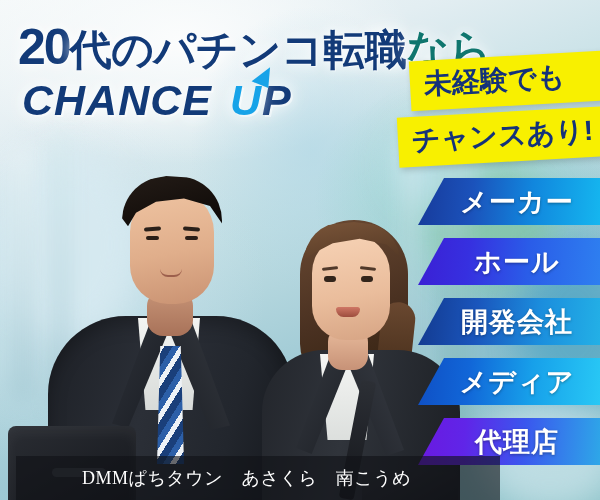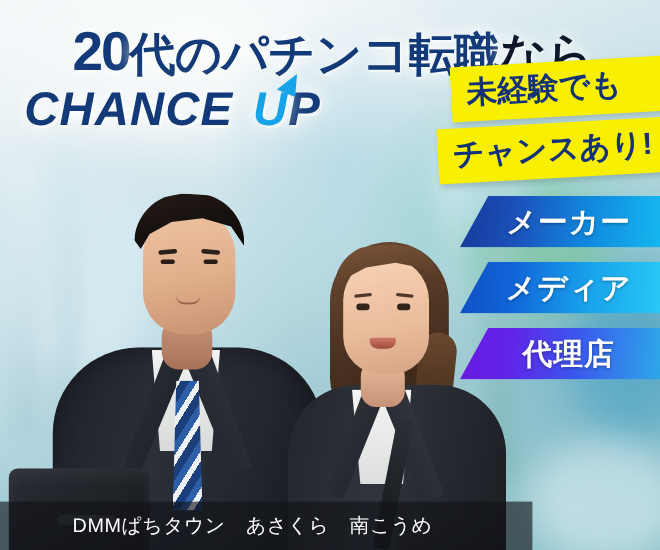--- a/index.html
+++ b/index.html
@@ -214,23 +214,22 @@
     letter-spacing: -0.5px;
     white-space: nowrap;
     text-shadow:
       0 0 12px rgba(255,255,255,0.95),
       0 0 22px rgba(255,255,255,0.85),
       1px 1px 0 rgba(255,255,255,0.6);
   }
   .headline .num {
     font-size: 50px;
     letter-spacing: -2px;
-    margin-left: 48px;
-  }
-  .headline .tail { color: #0f172a; }
+  }
+  .headline .tail { color: #0f766e; }
 
   
   .logo {
     position: absolute;
     left: 22px;
     top: 76px;
     font-size: 43px;
     font-weight: 700;
     font-style: italic;
     color: #123a78;
@@ -305,27 +304,28 @@
   }
   .m1 { background: linear-gradient(95deg, #173a9a 0%, #1b52bb 30%, #1186dd 62%, #15b6ef 100%); justify-content: center; }
   .m2 { background: linear-gradient(95deg, #3b1fd4 0%, #3630e0 28%, #2a5ce8 60%, #2e7ff0 100%); }
   .m3 { background: linear-gradient(95deg, #133a8f 0%, #1a55bc 32%, #1b8ddd 66%, #23b0e6 100%); }
   .m4 { background: linear-gradient(95deg, #6a19e0 0%, #6025e8 26%, #3a57ee 58%, #2ea7e8 100%); }
   .m5 { background: linear-gradient(95deg, #0f4fc4 0%, #1166d8 28%, #17a0ea 62%, #28c8f5 100%); }
 
   
   .credit {
     position: absolute;
-    left: 0;
+    left: 16px;
     bottom: 0;
     width: 484px;
     height: 44px;
     background: rgba(16,18,22,0.62);
     display: flex;
     align-items: center;
+    font-family: Liberation Serif, serif;
   }
   .credit-text {
     color: #ffffff;
     font-size: 18px;
     letter-spacing: 0.5px;
     padding-left: 66px;
     white-space: nowrap;
   }
 </style>
 </head>
@@ -397,20 +397,26 @@
 
   <div class="callout">
     <div class="callout-bar one">未経験でも</div>
     <div class="callout-bar two">チャンスあり!</div>
   </div>
 
   <div class="menu">
     <div class="menu-item m1">
       <span class="menu-label">メーカー</span>
     </div>
+    <div class="menu-item m2">
+      <span class="menu-label">ホール</span>
+    </div>
+    <div class="menu-item m3">
+      <span class="menu-label">開発会社</span>
+    </div>
     <div class="menu-item m5">
       <span class="menu-label">メディア</span>
     </div>
     <div class="menu-item m4">
       <span class="menu-label">代理店</span>
     </div>
   </div>
 
   <div class="credit">
     <span class="credit-text">DMMぱちタウン　あさくら　南こうめ</span>

